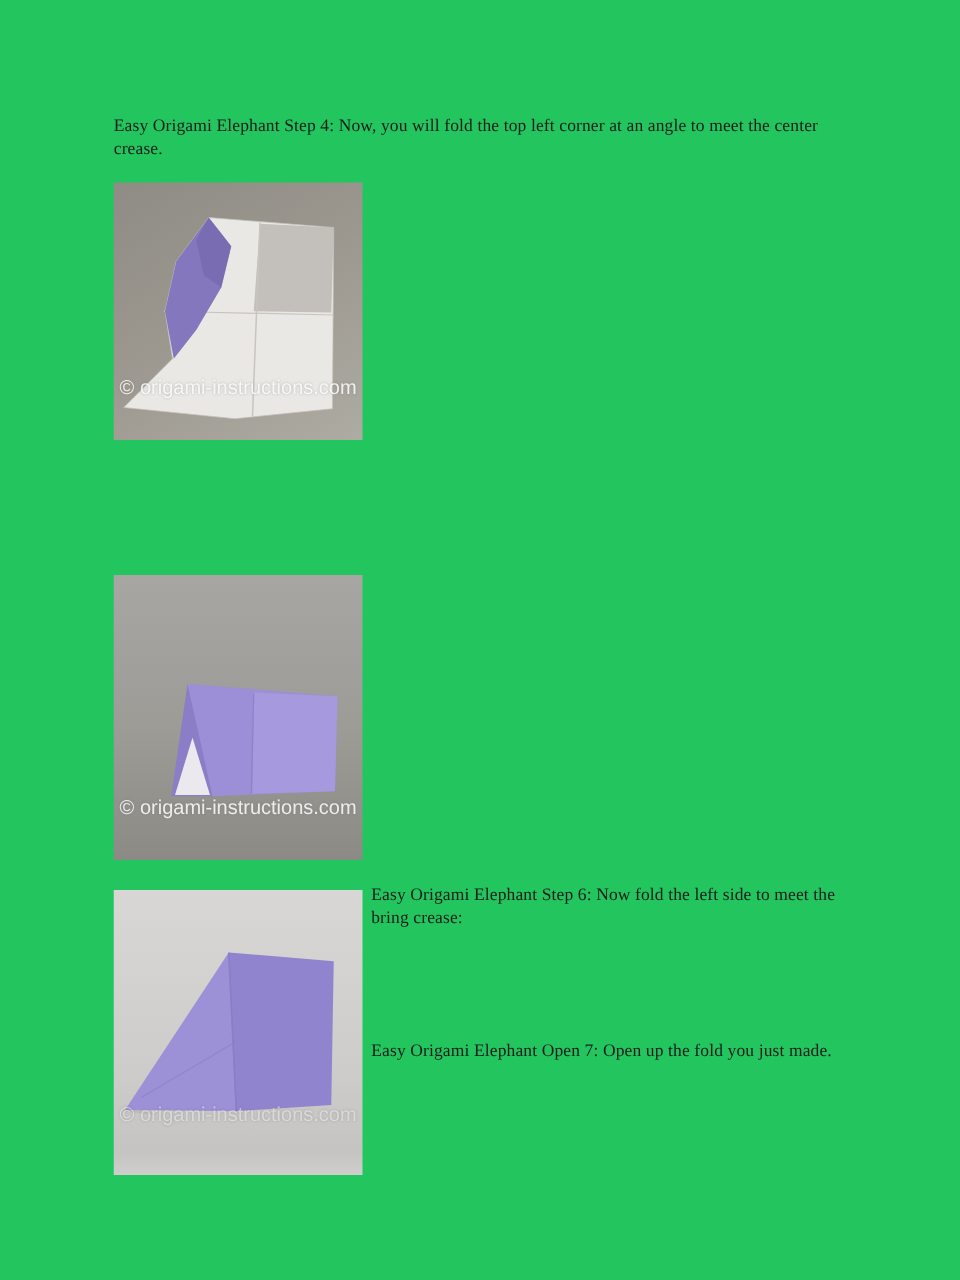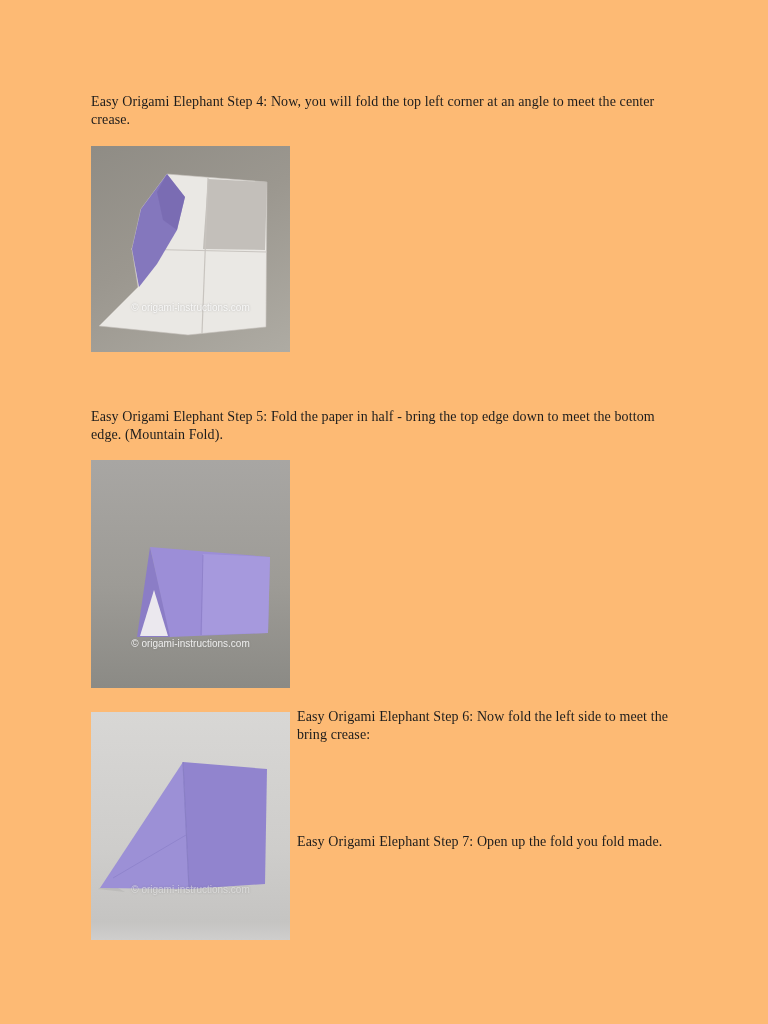--- a/index.html
+++ b/index.html
@@ -4,21 +4,21 @@
 <style>
   html, body {
     margin: 0;
     padding: 0;
     background: #ffffff;
   }
   .page {
     position: relative;
     width: 768px;
     height: 1024px;
-    background: #fdba74;
+    background: #22c55e;
     font-family: "Liberation Serif", serif;
     color: #1c1c1c;
     overflow: hidden;
   }
   .step-text {
     position: absolute;
     margin: 0;
     font-size: 14px;
     line-height: 18px;
     letter-spacing: 0.1px;
@@ -45,21 +45,21 @@
   .photo3 {
     left: 91px; top: 712px; width: 199px; height: 228px;
     background: linear-gradient(180deg, #d8d7d5 0%, #cecdcb 60%, #c5c4c2 92%, #cfcecd 100%);
   }
   .watermark {
     position: absolute;
     left: 0;
     width: 100%;
     text-align: center;
     font-family: "Liberation Sans", sans-serif;
-    font-size: 10px;
+    font-size: 16px;
     color: rgba(255,255,255,0.85);
     text-shadow: 0 0 2px rgba(110,110,110,0.45);
     pointer-events: none;
     white-space: nowrap;
   }
   .photo1 .watermark { top: 156px; }
   .photo2 .watermark { top: 178px; }
   .photo3 .watermark { top: 172px; color: rgba(255,255,255,0.5); }
 </style>
 </head>
@@ -78,21 +78,20 @@
 
       <line x1="117" y1="32" x2="111" y2="187" stroke-width="1.2" stroke="#c8c4bf"></line>
       <line x1="40" y1="103" x2="176" y2="106" stroke-width="1" stroke="#c8c4bf"></line>
 
       <polygon points="76,28 94,51 86,84 66,118 48,141 41,103 50,63" fill="#8477bd"></polygon>
       <polygon points="76,28 94,51 86,84 72,74 66,46" opacity="0.55" fill="#7265ab"></polygon>
     </svg>
     <figcaption class="watermark">© origami-instructions.com</figcaption>
   </figure>
 
-  <p class="step-text step5-text">Easy Origami Elephant Step 5: Fold the paper in half - bring the top edge down to meet the bottom edge. (Mountain Fold).</p>
 
   <figure class="photo photo2">
     <svg viewBox="0 0 199 228" preserveAspectRatio="none">
 
       <polygon points="59,87 46,177 80,177" fill="#8b7dc6"></polygon>
 
       <polygon points="63,130 49,176 77,176" fill="#ebe8ee"></polygon>
 
       <polygon points="59,87 179,97 177,173 79,177" fill="#9c8ed7"></polygon>
 
@@ -114,15 +113,15 @@
 
       <line x1="92" y1="50" x2="98" y2="177" stroke-width="1.2" opacity="0.8" stroke="#8479c3"></line>
 
       <line x1="95" y1="123" x2="22" y2="166" stroke-width="1" opacity="0.5" stroke="#8479c3"></line>
     </svg>
     <figcaption class="watermark">© origami-instructions.com</figcaption>
   </figure>
 
   <p class="step-text step6-text">Easy Origami Elephant Step 6: Now fold the left side to meet the bring crease:</p>
 
-  <p class="step-text step7-text">Easy Origami Elephant Step 7: Open up the fold you fold made.</p>
+  <p class="step-text step7-text">Easy Origami Elephant Open 7: Open up the fold you just made.</p>
 
 </div>
 
 </body></html>

